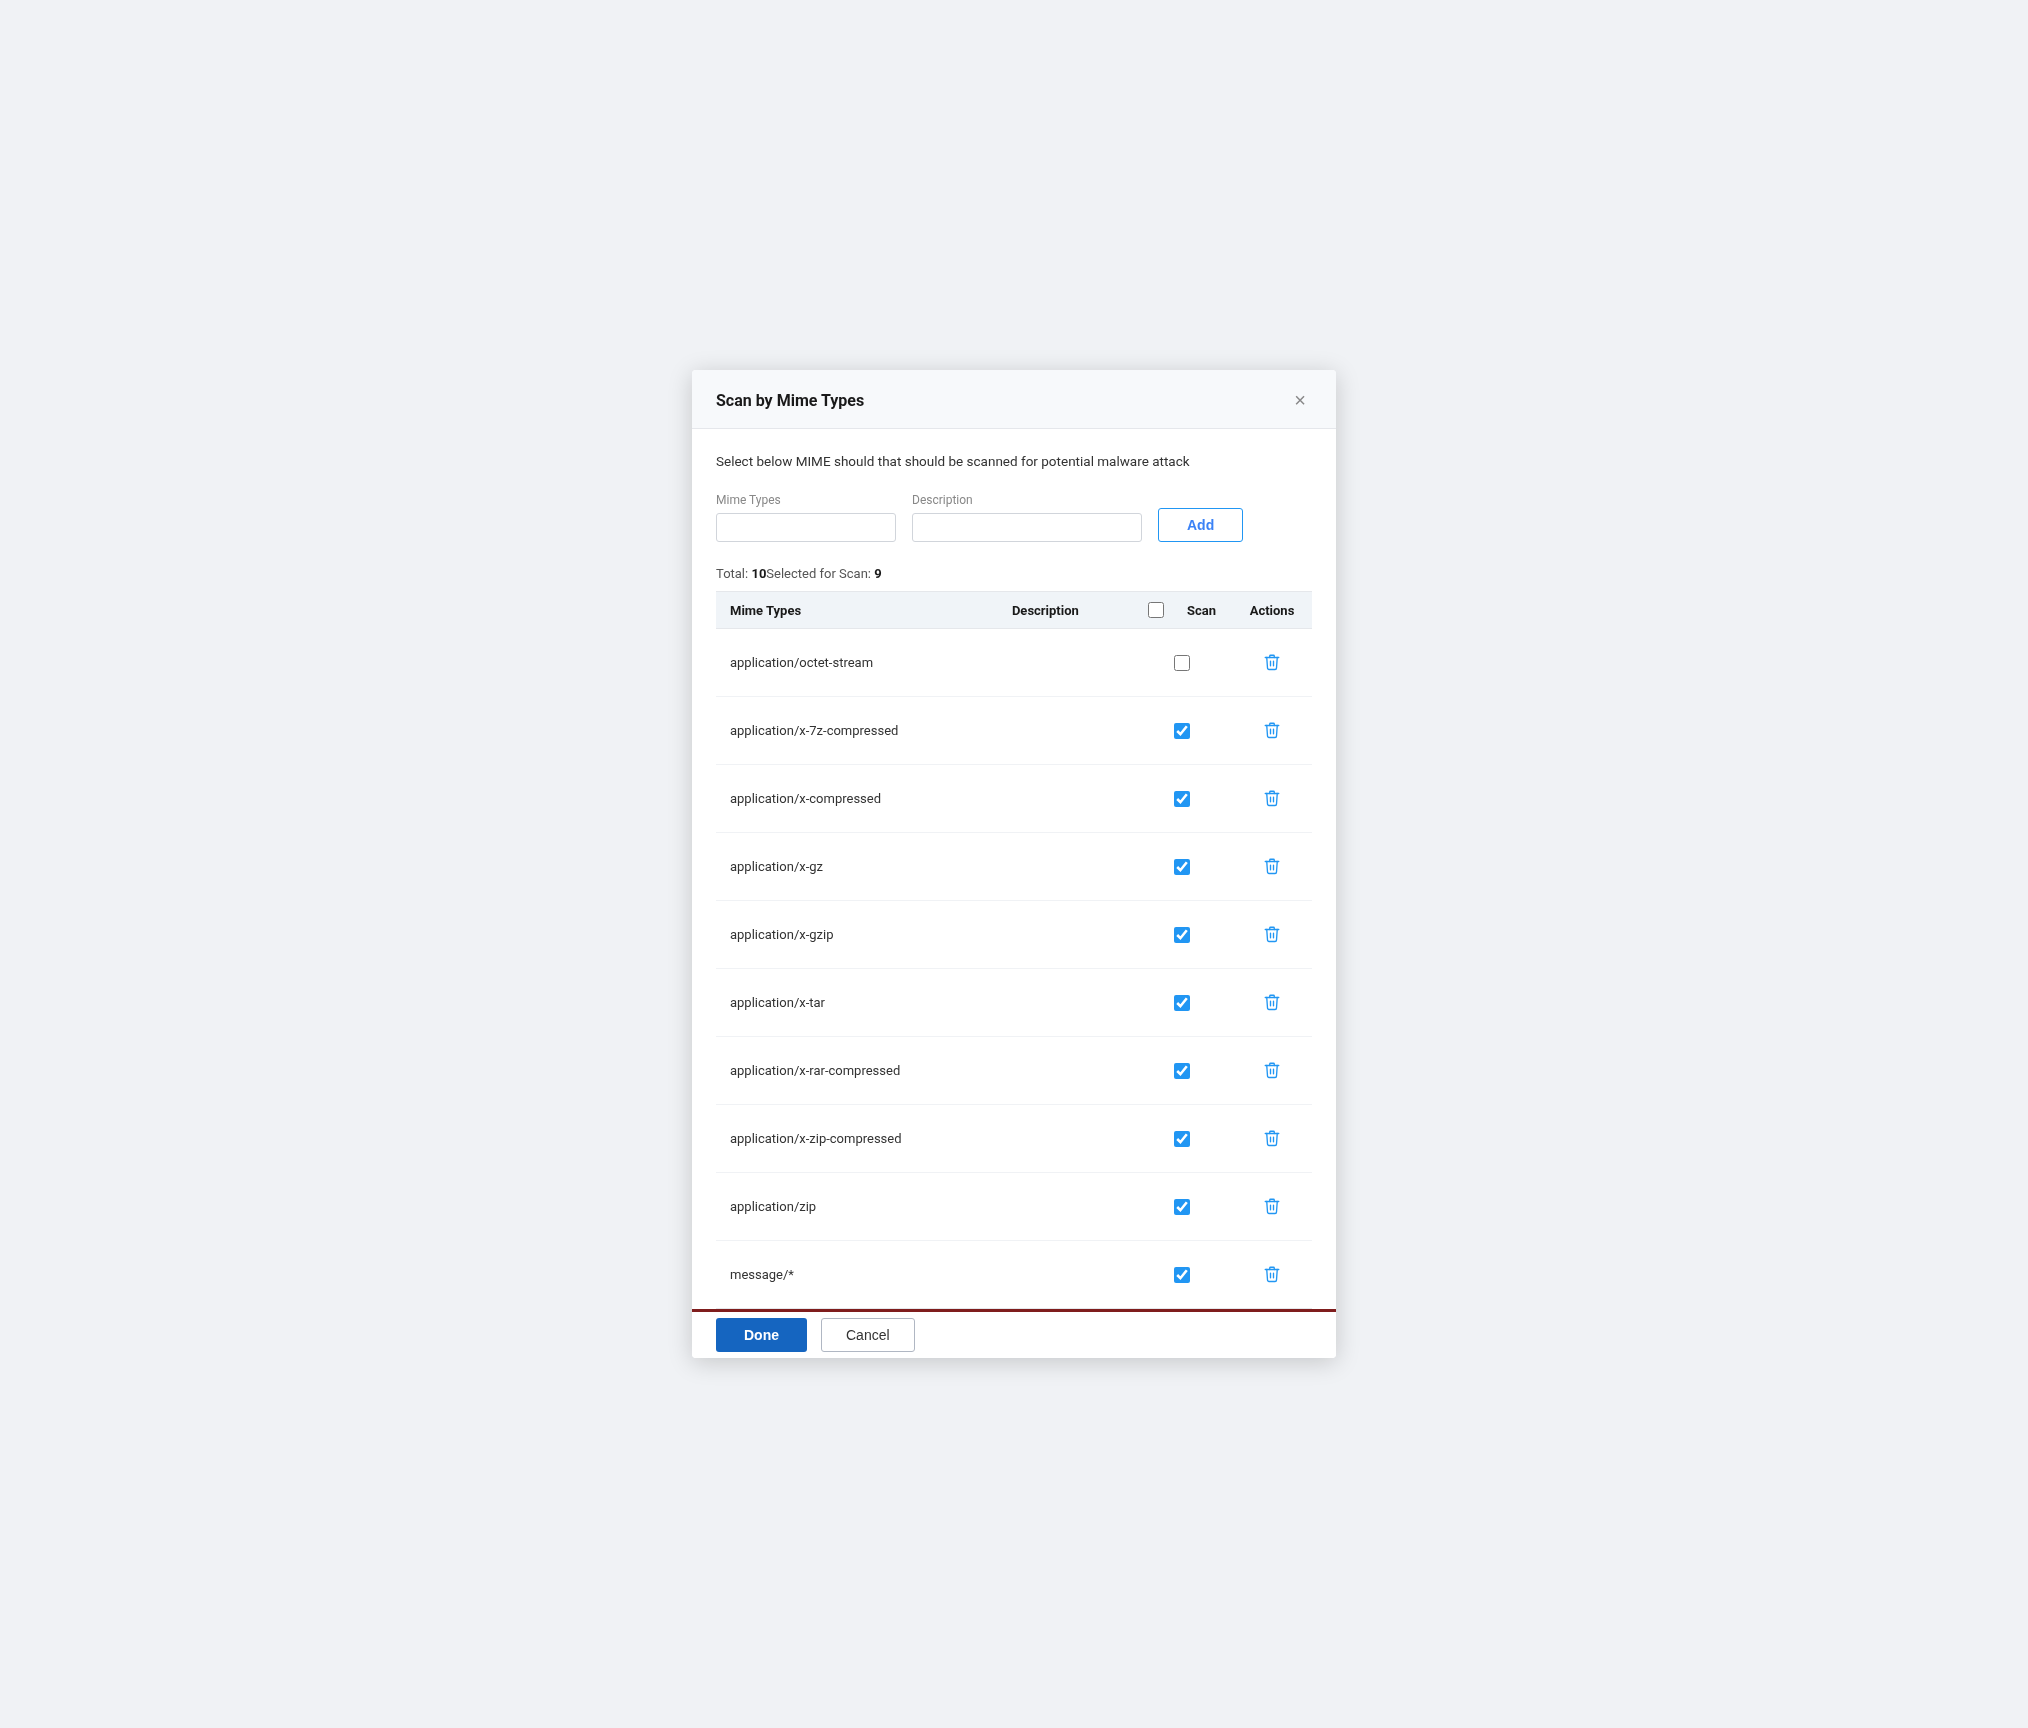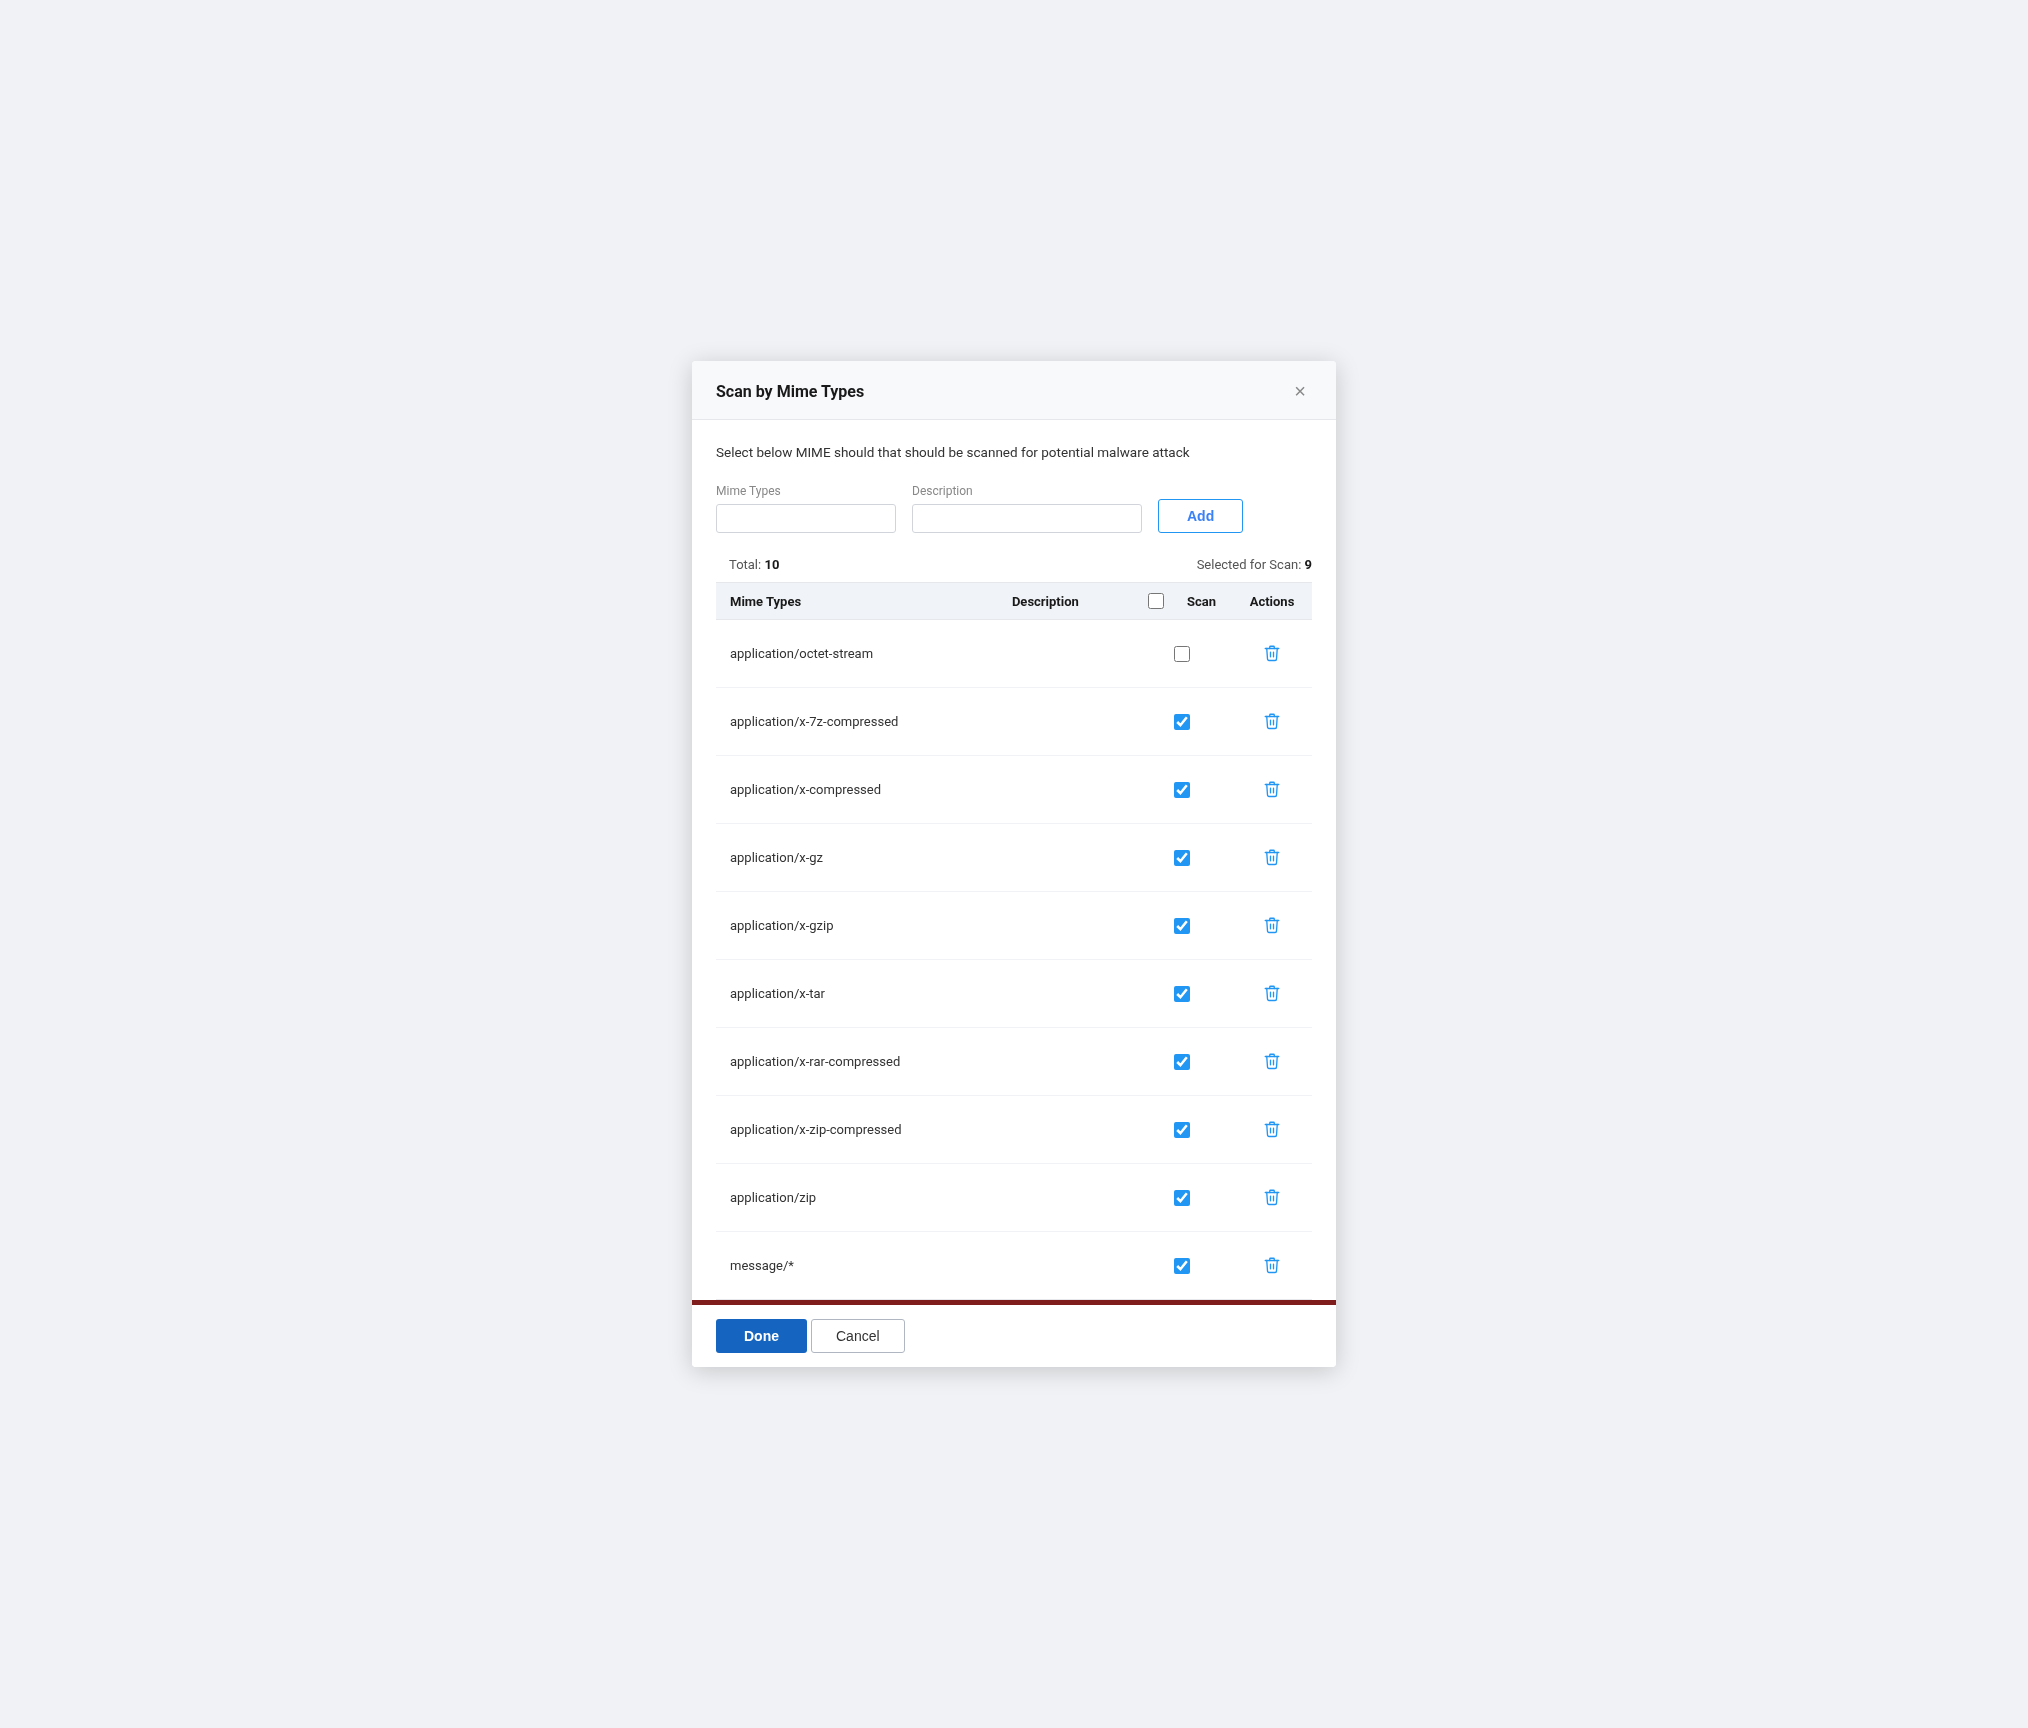--- a/index.html
+++ b/index.html
@@ -86,26 +86,24 @@
       color: #3b82f6;
       font-size: 14px;
       font-weight: 600;
       padding: 6px 28px;
       border-radius: 3px;
       cursor: pointer;
       height: 34px;
     }
     .stats-row {
       display: flex;
-      justify-content: space-between;
       align-items: center;
       margin-bottom: 10px;
       font-size: 13px;
       color: #555;
-      margin-left: 13px;
     }
     .stats-row strong { color: #1a1a1a; }
     .table-wrap {
       border-top: 1px solid #e5e7eb;
       border-bottom: 1px solid #e5e7eb;
       overflow: hidden;
     }
     table {
       width: 100%;
       border-collapse: collapse;
@@ -165,23 +163,23 @@
       height: 18px;
     }
     .scan-header-cell {
       display: flex;
       align-items: center;
       justify-content: center;
       gap: 23px;
     }
     .dialog-footer {
       display: flex;
-      gap: 4px;
-      padding: 14px 24px;
-      border-top: 5px solid #7f1d1d;
+      gap: 14px;
+      padding: 6px 24px;
+      border-top: 3px solid #7f1d1d;
       background: #fff;
       border-radius: 0 0 4px 4px;
     }
     .done-btn {
       background: #1565c0;
       color: #fff;
       border: none;
       border-radius: 3px;
       padding: 8px 28px;
       font-size: 14px;

